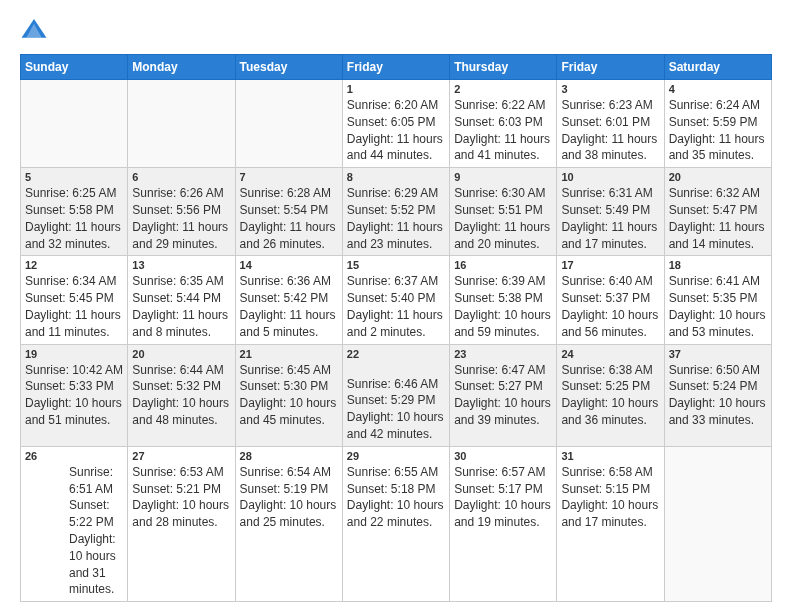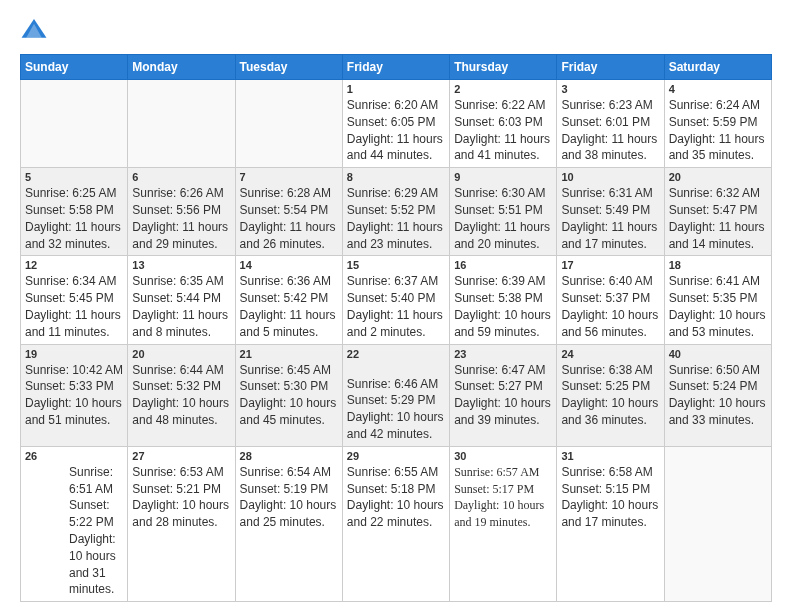--- a/index.html
+++ b/index.html
@@ -308,21 +308,21 @@
 and 39 minutes.</div>
           </td>
           <td>
             <div class="day-number">24</div>
             <div class="day-info" style="white-space: pre-line;">Sunrise: 6:38 AM
 Sunset: 5:25 PM
 Daylight: 10 hours
 and 36 minutes.</div>
           </td>
           <td>
-            <div class="day-number">40</div>
+            <div class="day-number">37</div>
             <div class="day-info" style="white-space: pre-line;">Sunrise: 6:50 AM
 Sunset: 5:24 PM
 Daylight: 10 hours
 and 33 minutes.</div>
           </td>
         </tr>
         <tr class="row-white">
           <td>
             <div class="day-number">26</div>
             <div class="day-info" style="white-space: pre-line; margin-left: 44px;">Sunrise: 6:51 AM
@@ -346,21 +346,21 @@
           </td>
           <td>
             <div class="day-number">29</div>
             <div class="day-info" style="white-space: pre-line;">Sunrise: 6:55 AM
 Sunset: 5:18 PM
 Daylight: 10 hours
 and 22 minutes.</div>
           </td>
           <td>
             <div class="day-number">30</div>
-            <div class="day-info" style="white-space: pre-line; font-family: Liberation Serif, serif;">Sunrise: 6:57 AM
+            <div class="day-info" style="white-space: pre-line;">Sunrise: 6:57 AM
 Sunset: 5:17 PM
 Daylight: 10 hours
 and 19 minutes.</div>
           </td>
           <td>
             <div class="day-number">31</div>
             <div class="day-info" style="white-space: pre-line;">Sunrise: 6:58 AM
 Sunset: 5:15 PM
 Daylight: 10 hours
 and 17 minutes.</div>

